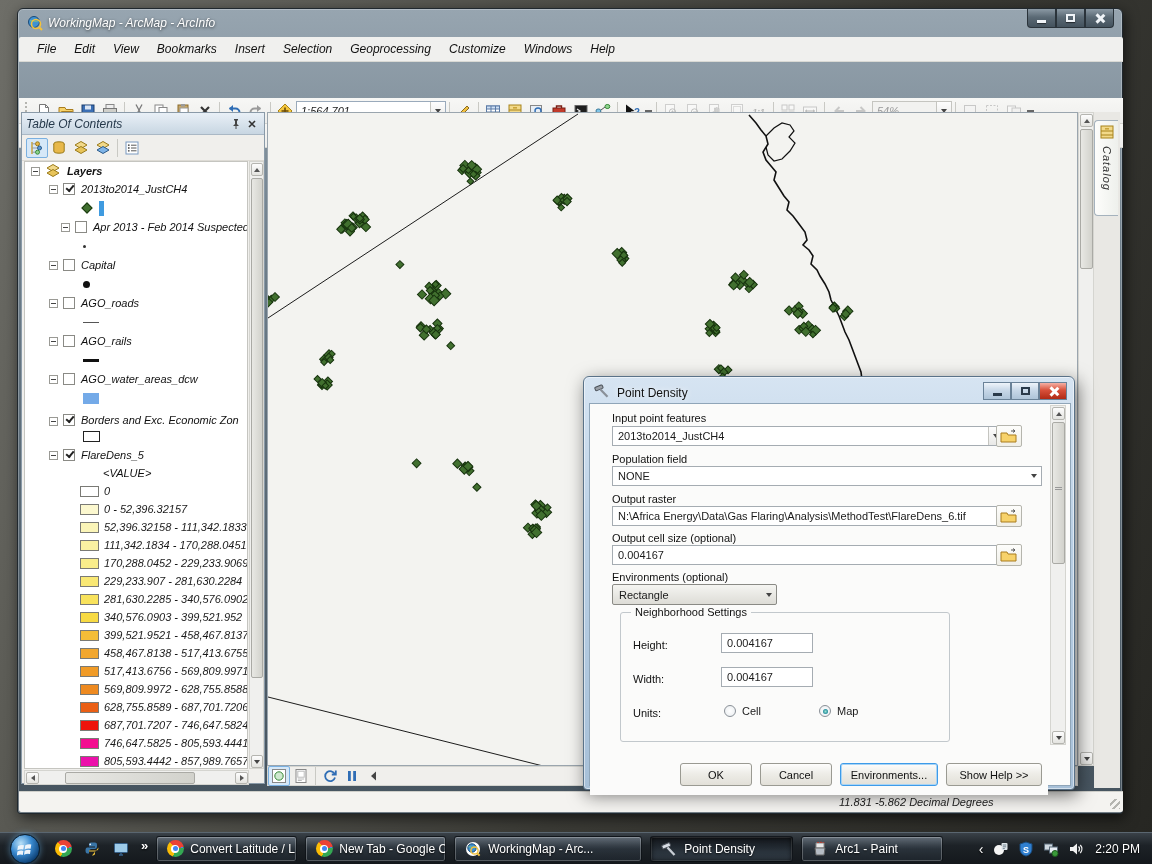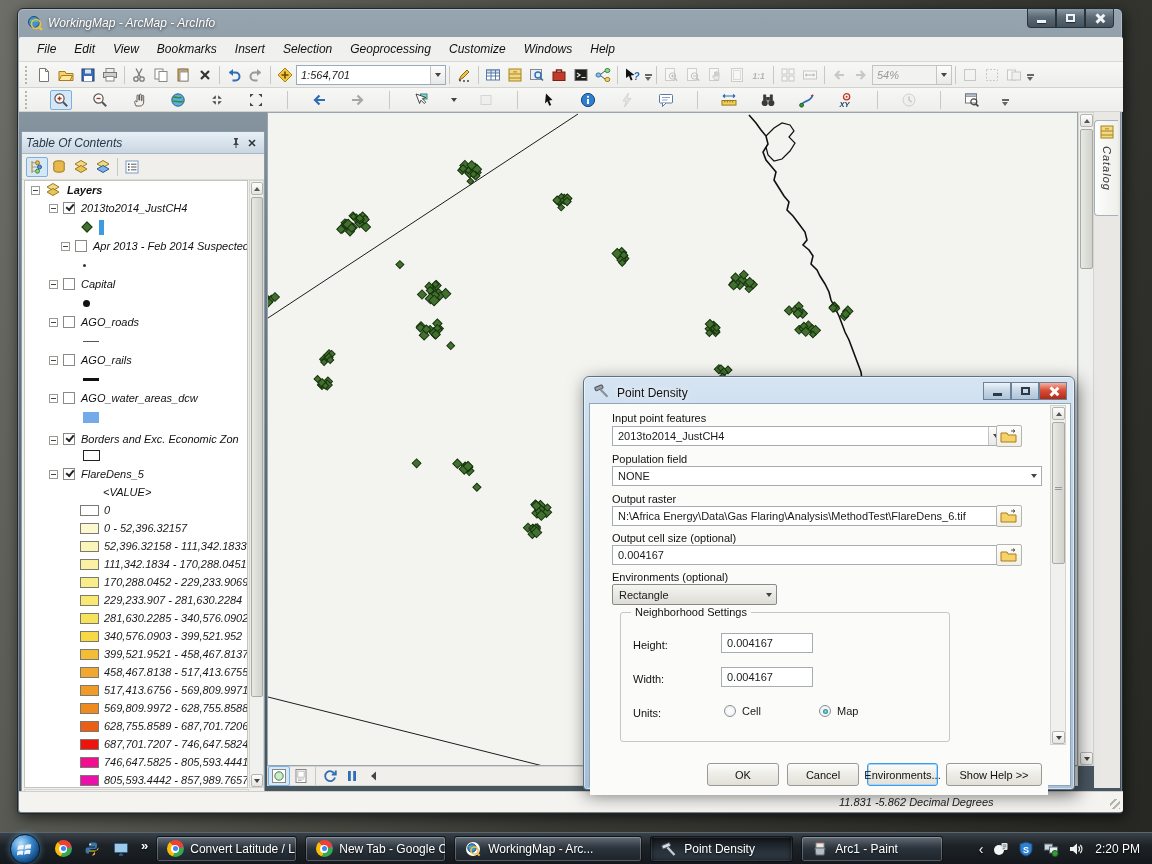--- a/index.html
+++ b/index.html
@@ -29,41 +29,41 @@
   .glyph-max { width:9px; height:8px; border:2px solid #f0f4f8; box-shadow:0 1px 1px rgba(0,0,0,.5); }
   .glyph-x { position:relative; width:11px; height:11px; }
   .glyph-x::before,.glyph-x::after { content:""; position:absolute; left:5px; top:0; width:2.5px; height:11px; background:#f0f4f8; }
   .glyph-x::before { transform:rotate(45deg);} .glyph-x::after{ transform:rotate(-45deg);}
 
   
   #menu-bar { left:1px; top:28px; width:1104px; height:25px; background:#f0f0ee; border-bottom:1px solid #d9d9d4;
     display:flex; align-items:center; padding-left:10px; gap:2px; border-radius:2px 2px 0 0;}
   .menu-item { padding:4px 8px; font-size:12px; color:#111; }
   .toolbar { left:1px; width:1104px; background:linear-gradient(#f7f7f5,#eeeeec); border-bottom:1px solid #d4d4cf;
-    display:flex; align-items:center; padding-left:6px; }
+    display:flex; align-items:center; padding-left:6px;margin-top:36px; }
   #toolbar1 { top:53px; height:26px; }
   #toolbar2 { top:79px; height:24px;gap:17px; }
   .tb-btn { width:22px; height:20px; display:flex; align-items:center; justify-content:center; border:1px solid transparent; border-radius:2px; flex:0 0 auto; }
   .tb-btn svg { width:16px; height:16px; }
   .tb-btn.active { border-color:#7ab0e0; background:#d6e8f8; }
   .tb-btn.disabled { opacity:.4; filter:grayscale(1); }
   .tb-sep { width:1px; height:18px; background:#c9c9c4; margin:0 3px; flex:0 0 auto; }
   .tb-grip { width:5px; height:18px; margin-right:3px; border-left:2px dotted #b5b5b0; flex:0 0 auto;}
   .tb-combo { height:20px; background:#fff; border:1px solid #9aaabb; display:flex; align-items:center; font-size:11px; flex:0 0 auto; position:relative; }
   .tb-combo .val { padding:0 4px; flex:1; white-space:nowrap; overflow:hidden; }
   .combo-arrow-btn { width:15px; height:100%; background:linear-gradient(#fdfdfd,#e8e8e6); border-left:1px solid #c5c5c0; display:flex; align-items:center; justify-content:center; flex:0 0 auto;}
   .tri-down { width:0; height:0; border-left:3.5px solid transparent; border-right:3.5px solid transparent; border-top:4px solid #444; }
   .tb-combo.disabled { background:#f2f2f0; color:#999; border-color:#c5c5c0; }
   .tb-overflow { width:10px; height:18px; display:flex; flex-direction:column; align-items:center; justify-content:flex-end; gap:1px; padding-bottom:3px; flex:0 0 auto;}
   .tb-overflow i { width:7px; height:2px; background:#666; }
   .tb-overflow b { width:0;height:0;border-left:3.5px solid transparent;border-right:3.5px solid transparent;border-top:4px solid #666; }
   .dd-mini { width:9px; height:20px; display:flex; align-items:center; justify-content:center; flex:0 0 auto;}
 
   
-  #toc { left:3px; top:103px; width:244px; height:672px; background:#f0efec; border:1px solid #8a9aa8;margin-top:19px; }
+  #toc { left:3px; top:103px; width:244px; height:672px; background:#f0efec; border:1px solid #8a9aa8; }
   #toc-header { left:0; top:0; width:100%; height:22px; background:linear-gradient(#e9f0f7,#c8d6e2); border-bottom:1px solid #aab8c5;
      display:flex; align-items:center; padding:0 4px; color:#25384a; font-size:12px; }
   #toc-header .sp { flex:1; }
   .toc-hbtn { width:16px; height:16px; display:flex; align-items:center; justify-content:center; }
   #toc-toolbar { left:0; top:22px; width:100%; height:26px; display:flex; align-items:center; padding-left:4px; background:#f0efec; border-bottom:1px solid #dddbd5;}
   #toc-tree { left:2px; top:48px; width:224px; height:608px; background:#fff; border:1px solid #c5c5c0; overflow:hidden; }
   .tree-row { display:flex; align-items:center; height:18px; white-space:nowrap; }
   .expander { width:9px; height:9px; border:1px solid #9a9a95; background:#fff; position:relative; margin-right:5px; flex:0 0 auto;}
   .expander::before { content:""; position:absolute; left:1px; top:3px; width:5px; height:1px; background:#444; }
   .cb { width:12px; height:12px; border:1px solid #8a8a85; background:#fff; position:relative; margin-right:6px; flex:0 0 auto;}
@@ -1145,21 +1145,21 @@
         <div style="margin:64px 2px 0 2px;border-top:1px solid #999;border-bottom:1px solid #999;height:3px;"></div>
       </div>
       <div class="sb-btn abs" style="left:1px;top:325px;width:13px;height:13px;">
           <span class="tri-down"></span>
         </div>
     </div>
 
     <div id="pd-btnrow">
         <div class="dlg-btn" style="width: 72px;">OK</div>
         <div class="dlg-btn" style="width: 72px;">Cancel</div>
-        <div class="dlg-btn focused" style="width: 71px;">Environments...</div>
+        <div class="dlg-btn focused" style="width: 98px;">Environments...</div>
         <div class="dlg-btn" style="width: 96px;">Show Help &gt;&gt;</div>
       </div>
   </div>
 </div>
 
 <div id="taskbar" class="abs">
   <div id="start-orb">
     <svg width="16" height="14">
         <path d="M1 4 q3-1.5 6-.7 l-.7 4.2 q-3-.8-6 .7 Z" fill="#eef4fa"></path>
         <path d="M8.3 3.2 q3-1.5 6-.7 l-.7 4.2 q-3-.8-6 .7 Z" fill="#eef4fa"></path>

